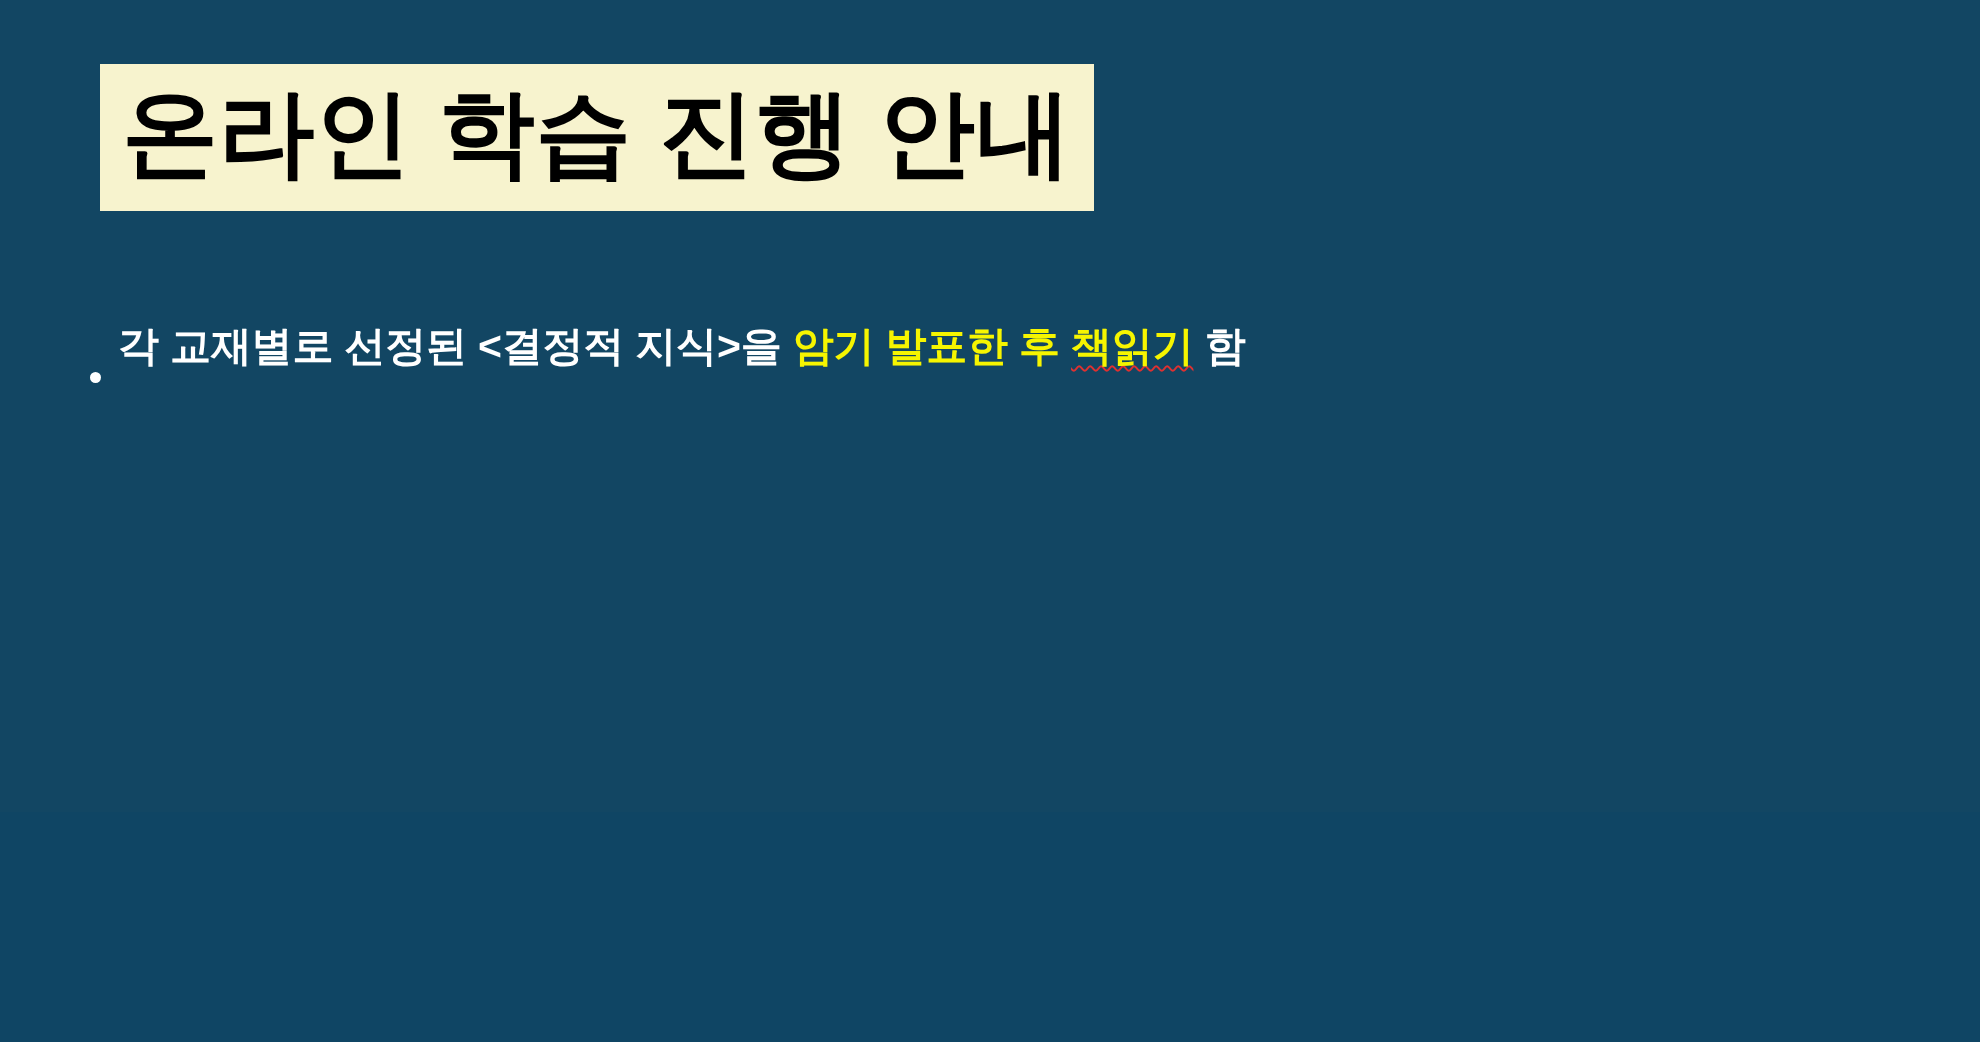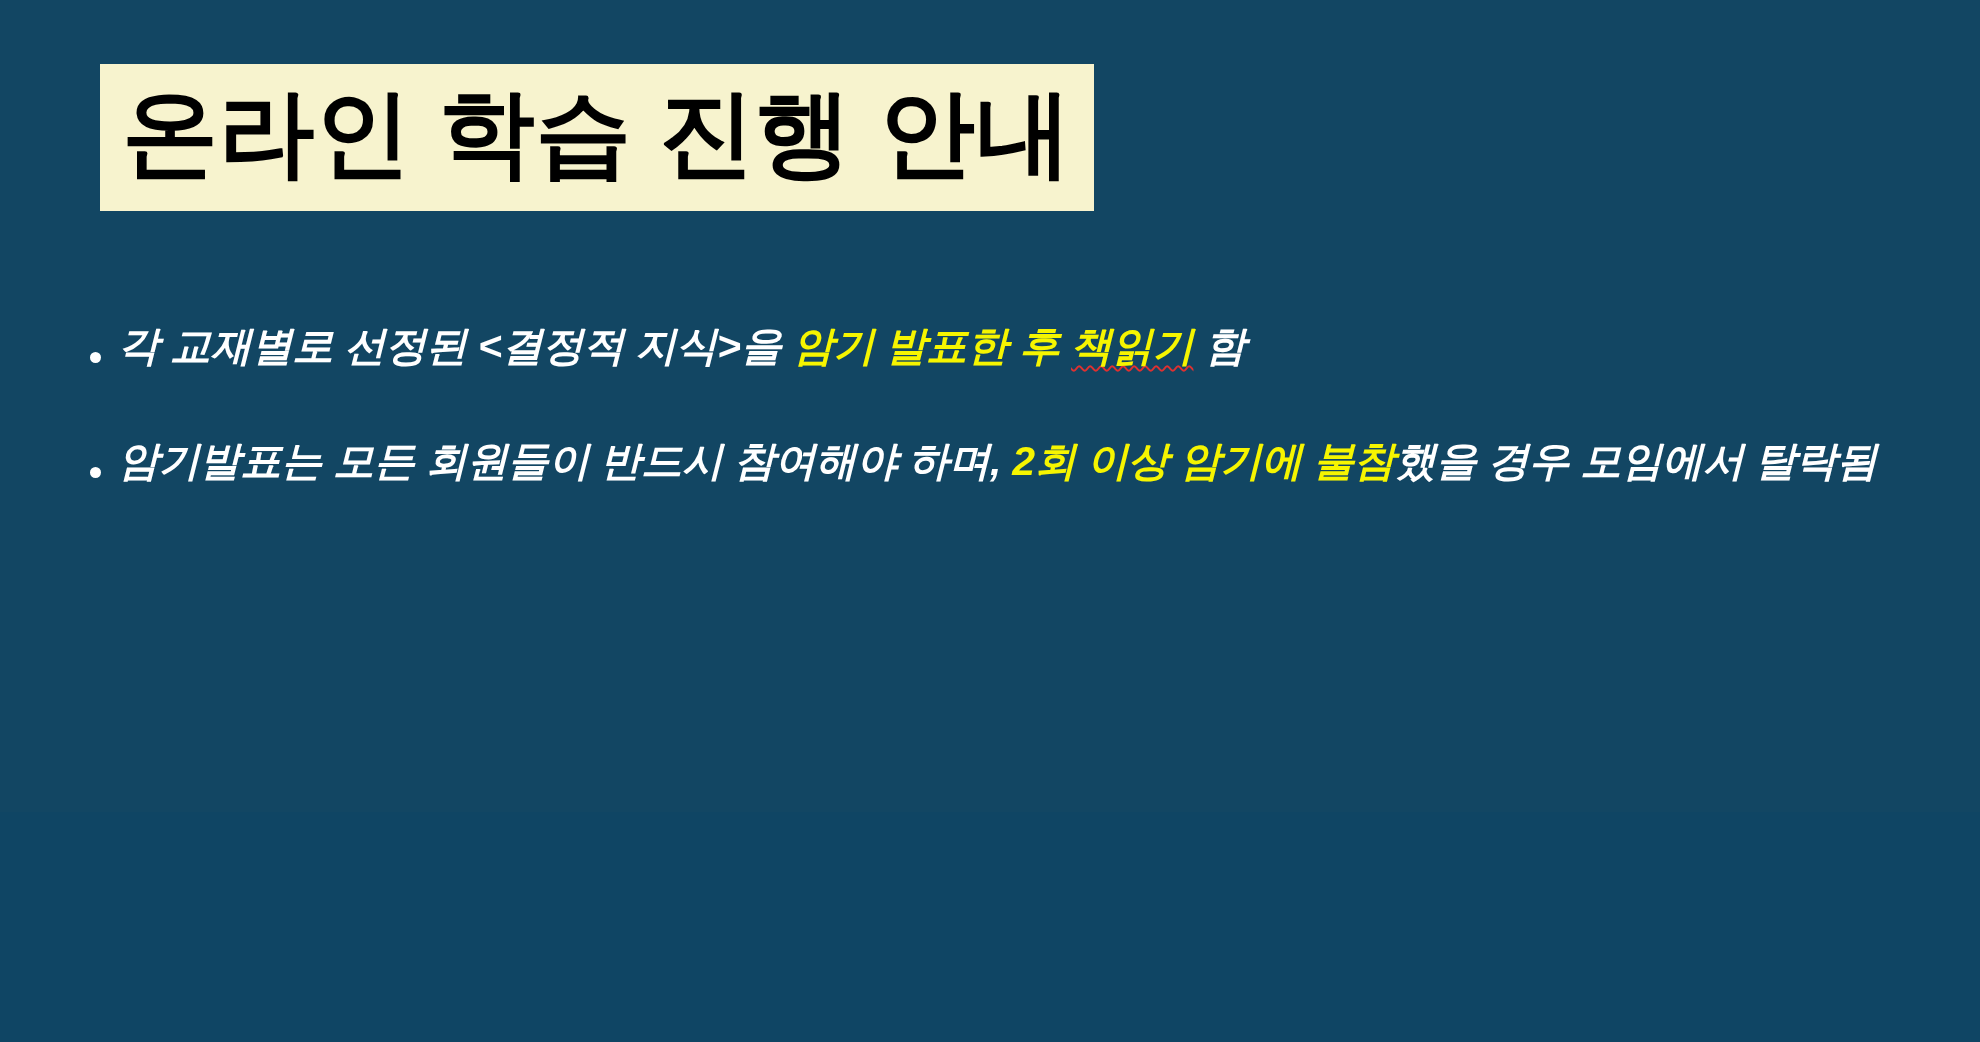--- a/index.html
+++ b/index.html
@@ -44,23 +44,22 @@
 
   
   .bullets {
     position: absolute;
     left: 84px;
     top: 310px;
     width: 1860px;
   }
   .bullet-row {
     display: flex;
-    align-items: center;
+    align-items: flex-end;
     margin-bottom: 42px;
-    font-style: italic;
   }
   .bullet-marker {
     flex: 0 0 auto;
     width: 34px;
     padding-top: 22px;
     box-sizing: border-box;
   }
   .bullet-dot {
     display: block;
     width: 11px;
@@ -99,21 +98,15 @@
     <span class="title-text">온라인 학습 진행 안내</span>
   </div>
 
   <div class="bullets">
       <div class="bullet-row">
         <div class="bullet-marker">
           <span class="bullet-dot"></span>
         </div>
         <div class="bullet-body"><span class="seg seg-white">각 교재별로 선정된 &lt;결정적 지식&gt;을 </span><span class="seg seg-yellow">암기 발표한 후 </span><span class="seg seg-yellow spell">책읽기</span><span class="seg seg-white"> 함</span></div>
       </div>
-      <div class="bullet-row">
-        <div class="bullet-marker">
-          <span class="bullet-dot"></span>
-        </div>
-        <div class="bullet-body"><span class="seg seg-white">암기발표는 모든 회원들이 반드시 참여해야 하며, </span><span class="seg seg-yellow">2회 이상 암기에 불참</span><span class="seg seg-white">했을 경우 모임에서 탈락됨</span></div>
-      </div>
     </div>
 
 </div>
 
 </body></html>

